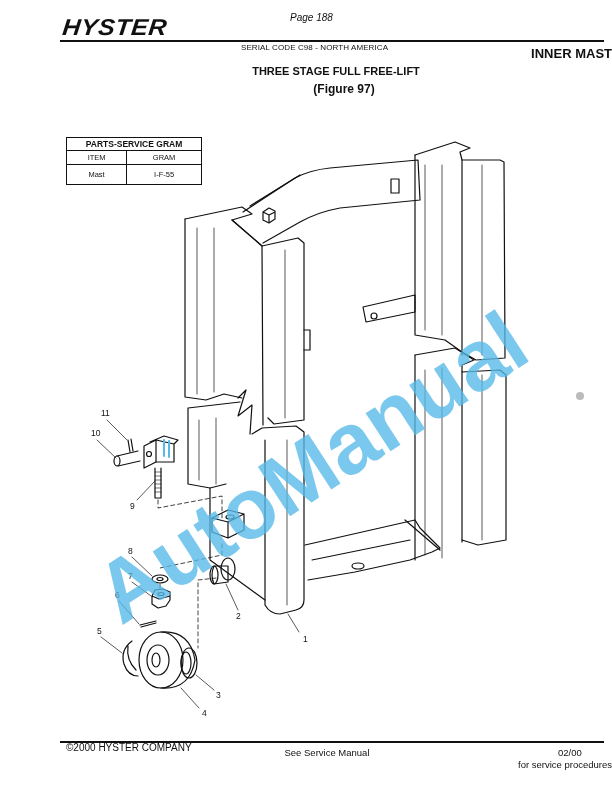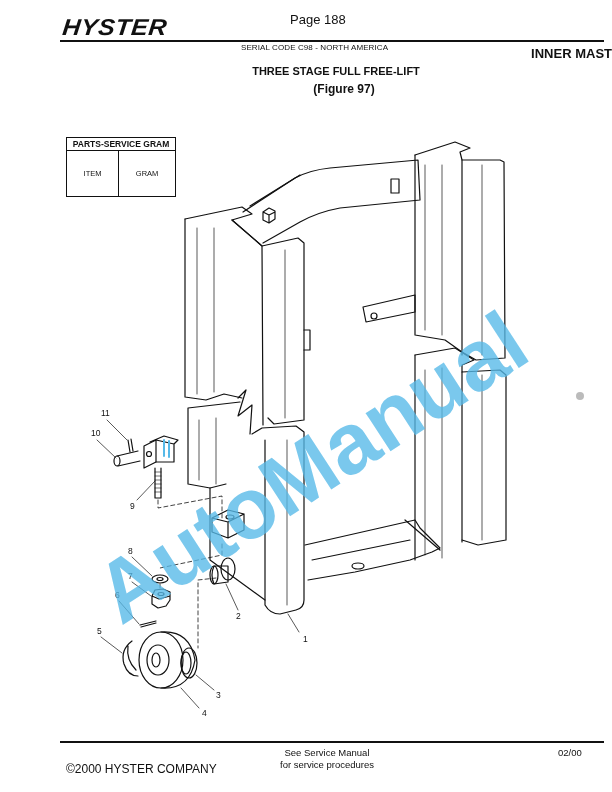--- a/index.html
+++ b/index.html
@@ -1,37 +1,37 @@
 <!DOCTYPE html>
 <html><head>
 <meta charset="utf-8">
 <style>
   html, body { margin:0; padding:0; background:#fff; }
   body { width:612px; height:792px; position:relative; overflow:hidden; font-family:"Liberation Sans", sans-serif; color:#111; }
   .abs { position:absolute; }
   .logo { left:64px; top:14px; font-family:"Liberation Sans", sans-serif; font-weight:900; font-style:italic; font-size:25px; letter-spacing:0.5px; transform:skewX(-6deg) scaleY(0.92); transform-origin:left top; }
-  .page-no { left:290px; top:12px; font-size:13px; }
+  .page-no { left:290px; top:12px; font-size:10px;font-style:italic; }
   .serial { left:241px; top:27px; font-size:8px; letter-spacing:0.1px;margin-top:16px; }
   .hdr-rule { left:60px; top:40px; width:544px; height:2px; background:#111; }
   .t1 { left:0; width:612px; top:46px; text-align:right; font-weight:bold; font-size:13px; padding-left:60px; box-sizing:border-box; }
   .t2 { left:0; width:612px; top:65px; text-align:center; font-weight:bold; font-size:11px; padding-left:60px; box-sizing:border-box; }
   .t3 { left:0; width:612px; top:82px; text-align:center; font-weight:bold; font-size:12px; padding-left:76px; box-sizing:border-box; }
   .t1 span, .t2 span, .t3 span { display:inline-block; }
-  table.psg { left:66px; top:137px; border-collapse:collapse; width:110px; font-size:8px; }
-  table.psg th, table.psg td { border:1px solid #111; text-align:center; padding:16px; }
+  table.psg { left:66px; top:137px; border-collapse:collapse; width:136px; font-size:8px; }
+  table.psg th, table.psg td { border:1px solid #111; text-align:center; padding:0; }
   table.psg th.top { font-weight:bold; font-size:8.5px; line-height:10px; padding:1px 2px; }
   table.psg td { height:13px; font-size:7.5px; }
   table.psg td.val { height:19px; }
   svg.drawing { left:0; top:0; }
   .callout { font-size:8.5px; }
   .watermark { left:60px; top:300px; font-size:86px; font-weight:bold; color:#56b9e8; opacity:0.78; transform:rotate(-33deg); transform-origin:left top; white-space:nowrap; }
   .ftr-rule { left:60px; top:741px; width:544px; height:2px; background:#111; }
-  .copy { left:66px; top:762px; font-size:12px; }
+  .copy { left:66px; top:742px; font-size:10px; }
   .see1 { left:0; width:612px; top:747px; text-align:center; font-size:9.5px; padding-left:42px; box-sizing:border-box; }
-  .see2 { left:0; width:612px; top:759px; text-align:center; font-size:9.5px; padding-left:42px; box-sizing:border-box; }
+  .see2 { left:0; width:612px; top:759px; text-align:right; font-size:9.5px; padding-left:42px; box-sizing:border-box; }
   .date { left:558px; top:747px; font-size:9.5px; }
 </style>
 </head>
 <body>
 
 <div class="abs logo">HYSTER</div>
 <div class="abs page-no">Page 188</div>
 <div class="abs serial">SERIAL CODE  C98 - NORTH AMERICA</div>
 <div class="abs hdr-rule"></div>
 
@@ -40,20 +40,24 @@
 <div class="abs t3"><span>(Figure 97)</span></div>
 
 <table class="abs psg">
   <tbody>
       <tr>
         <th class="top" colspan="2">PARTS-SERVICE GRAM</th>
       </tr>
   <tr>
     <td>ITEM</td>
     <td>GRAM</td>
+  </tr>
+  <tr>
+    <td class="val">Mast</td>
+    <td class="val">I-F-55</td>
   </tr>
 </tbody>
   </table>
 
 <svg class="abs drawing" width="612" height="792" viewBox="0 0 612 792" fill="none" stroke="#111" stroke-width="1.2" stroke-linejoin="round" stroke-linecap="round">
 
   <path d="M243,212 L295,178 Q310,170 330,168 L418,160 L420,200 L340,208 Q318,212 300,222 L263,243"></path>
   <path d="M250,206 L300,175"></path>
   <rect x="391" y="179" width="8" height="14"></rect>
   <path d="M263,212 l6,-4 l6,3 l0,8 l-6,4 l-6,-3 z M263,212 l6,3 l6,-3 M269,215 l0,8"></path>

